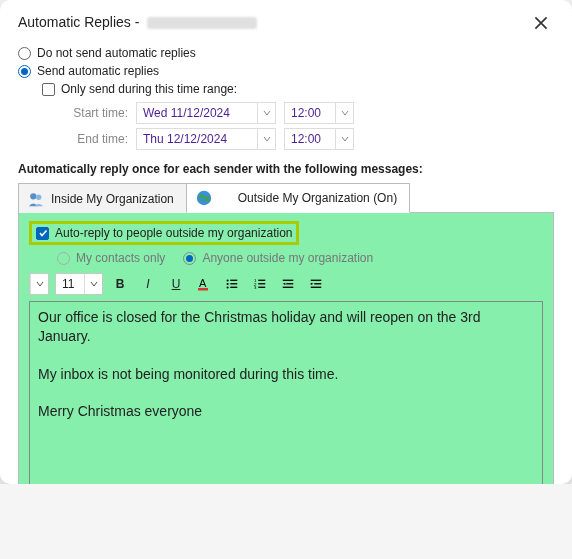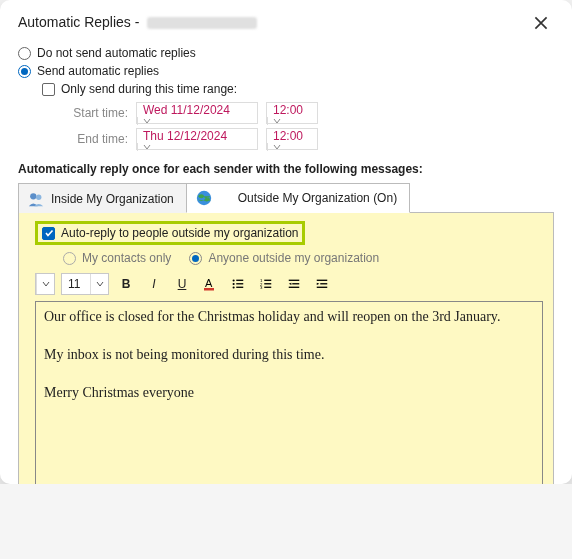--- a/index.html
+++ b/index.html
@@ -16,41 +16,41 @@
 .radio-circle.checked { border-color:#0067c0; }
 .radio-circle.checked::after { content:""; width:7px; height:7px; border-radius:50%; background:#0067c0; }
 .checkbox { width:13px; height:13px; border:1px solid #666; border-radius:2px; display:inline-flex; align-items:center; justify-content:center; cursor:pointer; flex-shrink:0; background:#fff;}
 .checkbox.checked { background:#0067c0; border-color:#0067c0; }
 .checkbox.checked svg { width:10px; height:10px; }
 .sub-indent { margin-left: 24px; }
 .time-grid { margin-left: 40px; margin-top:6px; }
 .time-row { display:flex; align-items:center; gap:8px; margin:4px 0; }
 .time-label { width:70px; text-align:right; color:#888; }
 .combo { display:inline-flex; border:1px solid #c8c8c8; background:#fff; height:22px; }
-.combo.disabled { color:#be185d; border-color:#ddd;flex-direction:column; }
+.combo.disabled { color:#4c1d95; border-color:#ddd; }
 .combo input { border:none; padding:0 6px; font-size:12px; outline:none; background:transparent; color:inherit; font-family:inherit; }
 .combo .arrow { width:18px; border-left:1px solid #ddd; display:flex; align-items:center; justify-content:center; cursor:pointer; }
 .combo .arrow svg { width:8px; height:8px; }
 .date-combo input { width:120px; }
 .time-combo input { width:50px; }
 .section-text { margin-top:12px; font-weight:600; }
 .tabs { display:flex; border-bottom:1px solid #bbb; margin-top:6px; }
 .tab { display:flex; align-items:center; gap:6px; padding:5px 12px 5px 8px; background:#f3f3f3; border:1px solid #bbb; border-bottom:none; cursor:pointer; font-size:12px; position:relative; top:1px; margin-right:-1px;}
 .tab.active { background:#fff; border-bottom:1px solid #fff;gap:25px; }
 .tab-icon { width:18px; height:18px; }
-.content { border:1px solid #bbb; border-top:none; padding:8px 10px 12px 16px; background:#fef9c3; }
+.content { border:1px solid #bbb; border-top:none; padding:8px 10px 12px 10px; background:#86efac; }
 .highlight { border:3px solid #a8cc00; padding:2px 4px; display:inline-flex; align-items:center; gap:6px; }
 .sub-radio-row { display:flex; align-items:center; gap:18px; margin:6px 0 8px 28px; color:#777;}
 .sub-radio { display:flex; align-items:center; gap:6px; }
 .sub-radio .radio-circle { border-color:#aaa; }
 .toolbar { display:flex; align-items:center; gap:6px; margin-bottom:6px; flex-wrap:nowrap;}
 .font-combo input { width:130px; }
 .size-combo input { width:28px; }
 .tbtn { width:22px; height:22px; display:flex; align-items:center; justify-content:center; cursor:pointer; }
-.editor { width:100%; height:190px; border:1px solid #888; padding:6px 8px; font-family: Liberation Serif, serif; font-size:14px; line-height:1.35; overflow:auto; }
+.editor { width:100%; height:190px; border:1px solid #888; padding:6px 8px; font-family: Liberation Sans, sans-serif; font-size:14px; line-height:1.35; overflow:auto; }
 .buttons { display:flex; align-items:center; margin-top:14px; gap:8px;}
 .btn { border:1px solid #bbb; background:#fdfdfd; padding:4px 14px; font-size:12px; border-radius:4px; cursor:pointer; min-width:72px; text-align:center; }
 .btn.primary { border-color:#0067c0; color:#0067c0; background:#fff; min-width:90px; box-shadow:0 0 0 1px rgba(0,103,192,0.3) inset;}
 .spacer { flex:1; }
 </style>
 </head>
 <body>
 
 <div class="window">
   <div class="titlebar">

